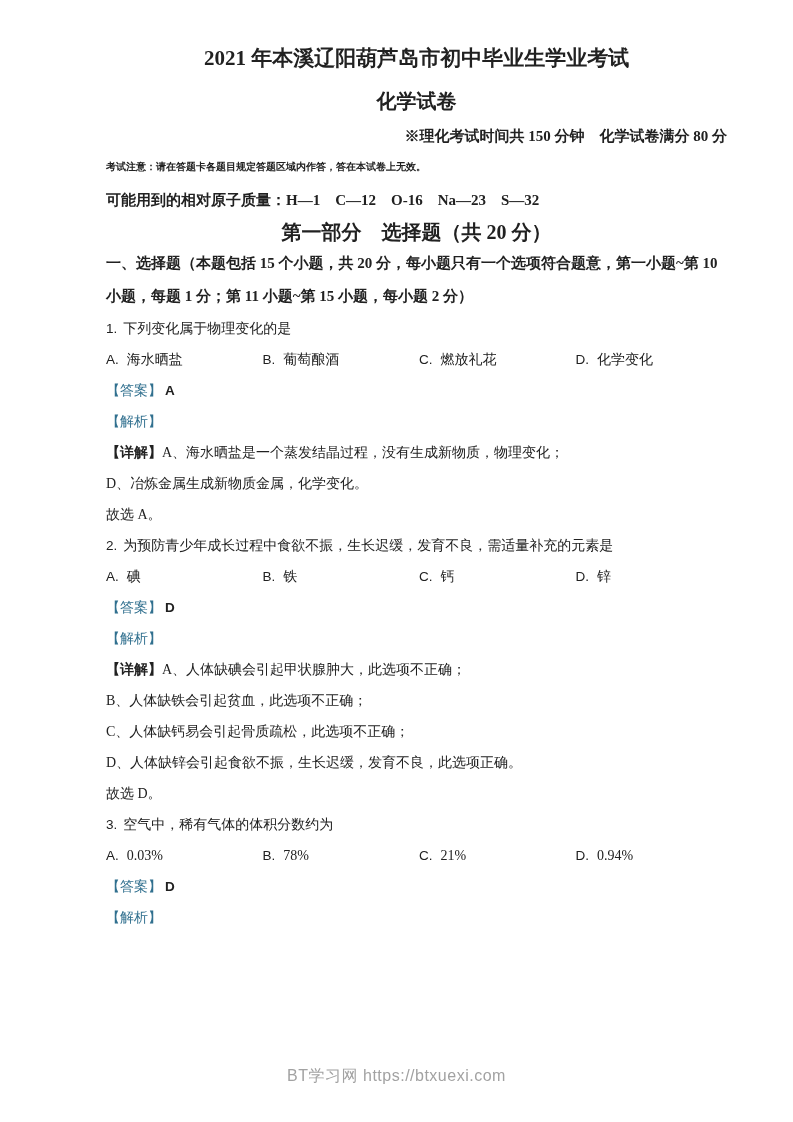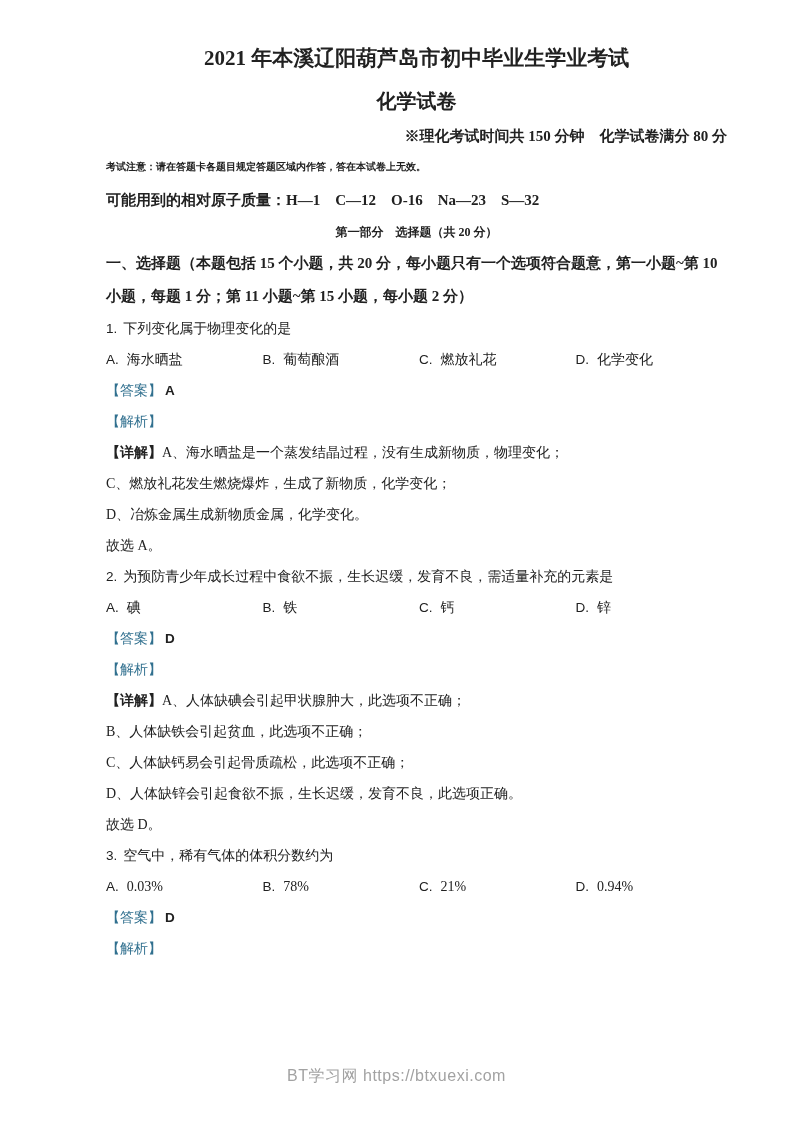--- a/index.html
+++ b/index.html
@@ -52,21 +52,21 @@
     white-space: pre-wrap;
   }
   .atomic {
     font-size: 15px;
     font-weight: bold;
     line-height: 34px;
     margin: 0;
     white-space: pre-wrap;
   }
   .part-header {
-    font-size: 12px;
+    font-size: 20px;
     font-weight: bold;
     text-align: center;
     line-height: 30px;
     margin: 0;
     white-space: pre-wrap;
   }
   .intro-line {
     font-size: 15px;
     font-weight: bold;
     line-height: 33px;
@@ -125,21 +125,20 @@
       <p class="qline"><span class="qnum">1.</span><span>下列变化属于物理变化的是</span></p>
       <div class="options-row">
         <span><span class="opt-letter">A.</span><span>海水晒盐</span></span>
         <span><span class="opt-letter">B.</span><span>葡萄酿酒</span></span>
         <span><span class="opt-letter">C.</span><span>燃放礼花</span></span>
         <span><span class="opt-letter">D.</span><span>化学变化</span></span>
       </div>
       <p class="qline"><span class="bracket-label">【答案】</span><span class="answer-value">A</span></p>
       <p class="qline"><span class="bracket-label">【解析】</span></p>
       <p class="qline"><span class="detail-prefix">【详解】</span><span>A、海水晒盐是一个蒸发结晶过程，没有生成新物质，物理变化；</span></p>
-      <p class="qline">C、燃放礼花发生燃烧爆炸，生成了新物质，化学变化；</p>
       <p class="qline">D、冶炼金属生成新物质金属，化学变化。</p>
       <p class="qline">故选 A。</p>
     </div>
 
     <div>
       <p class="qline"><span class="qnum">2.</span><span>为预防青少年成长过程中食欲不振，生长迟缓，发育不良，需适量补充的元素是</span></p>
       <div class="options-row">
         <span><span class="opt-letter">A.</span><span>碘</span></span>
         <span><span class="opt-letter">B.</span><span>铁</span></span>
         <span><span class="opt-letter">C.</span><span>钙</span></span>

